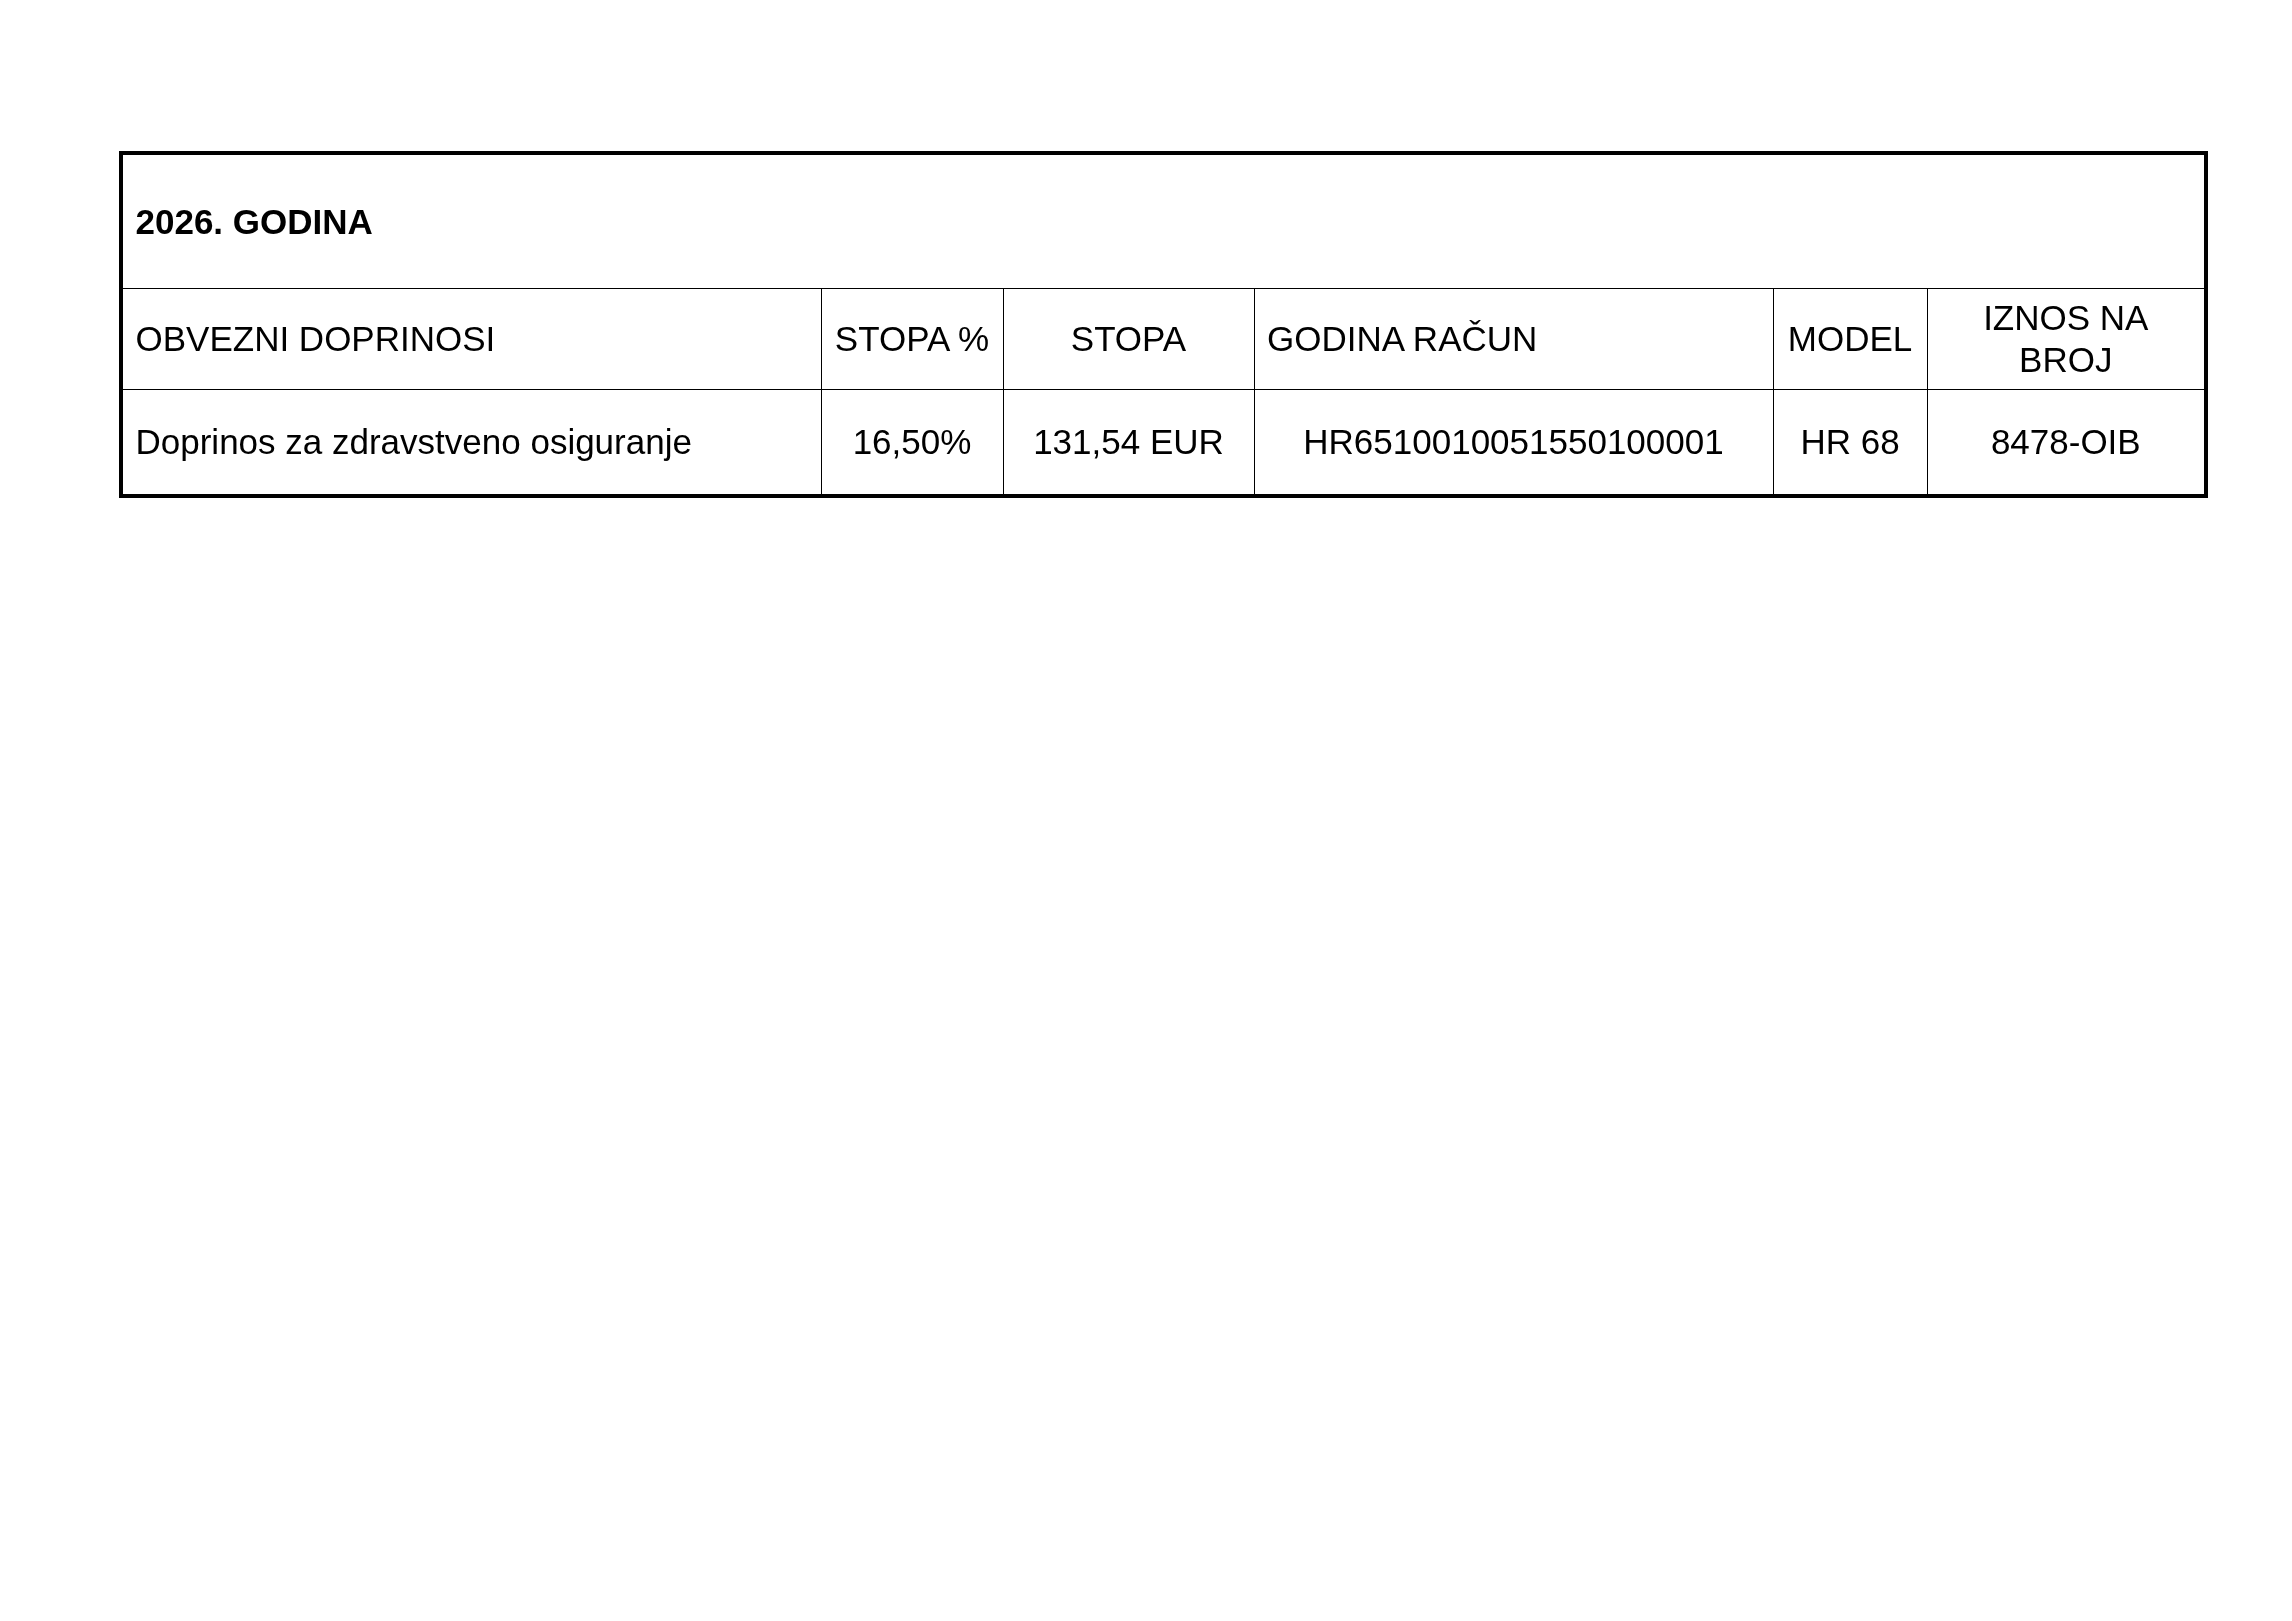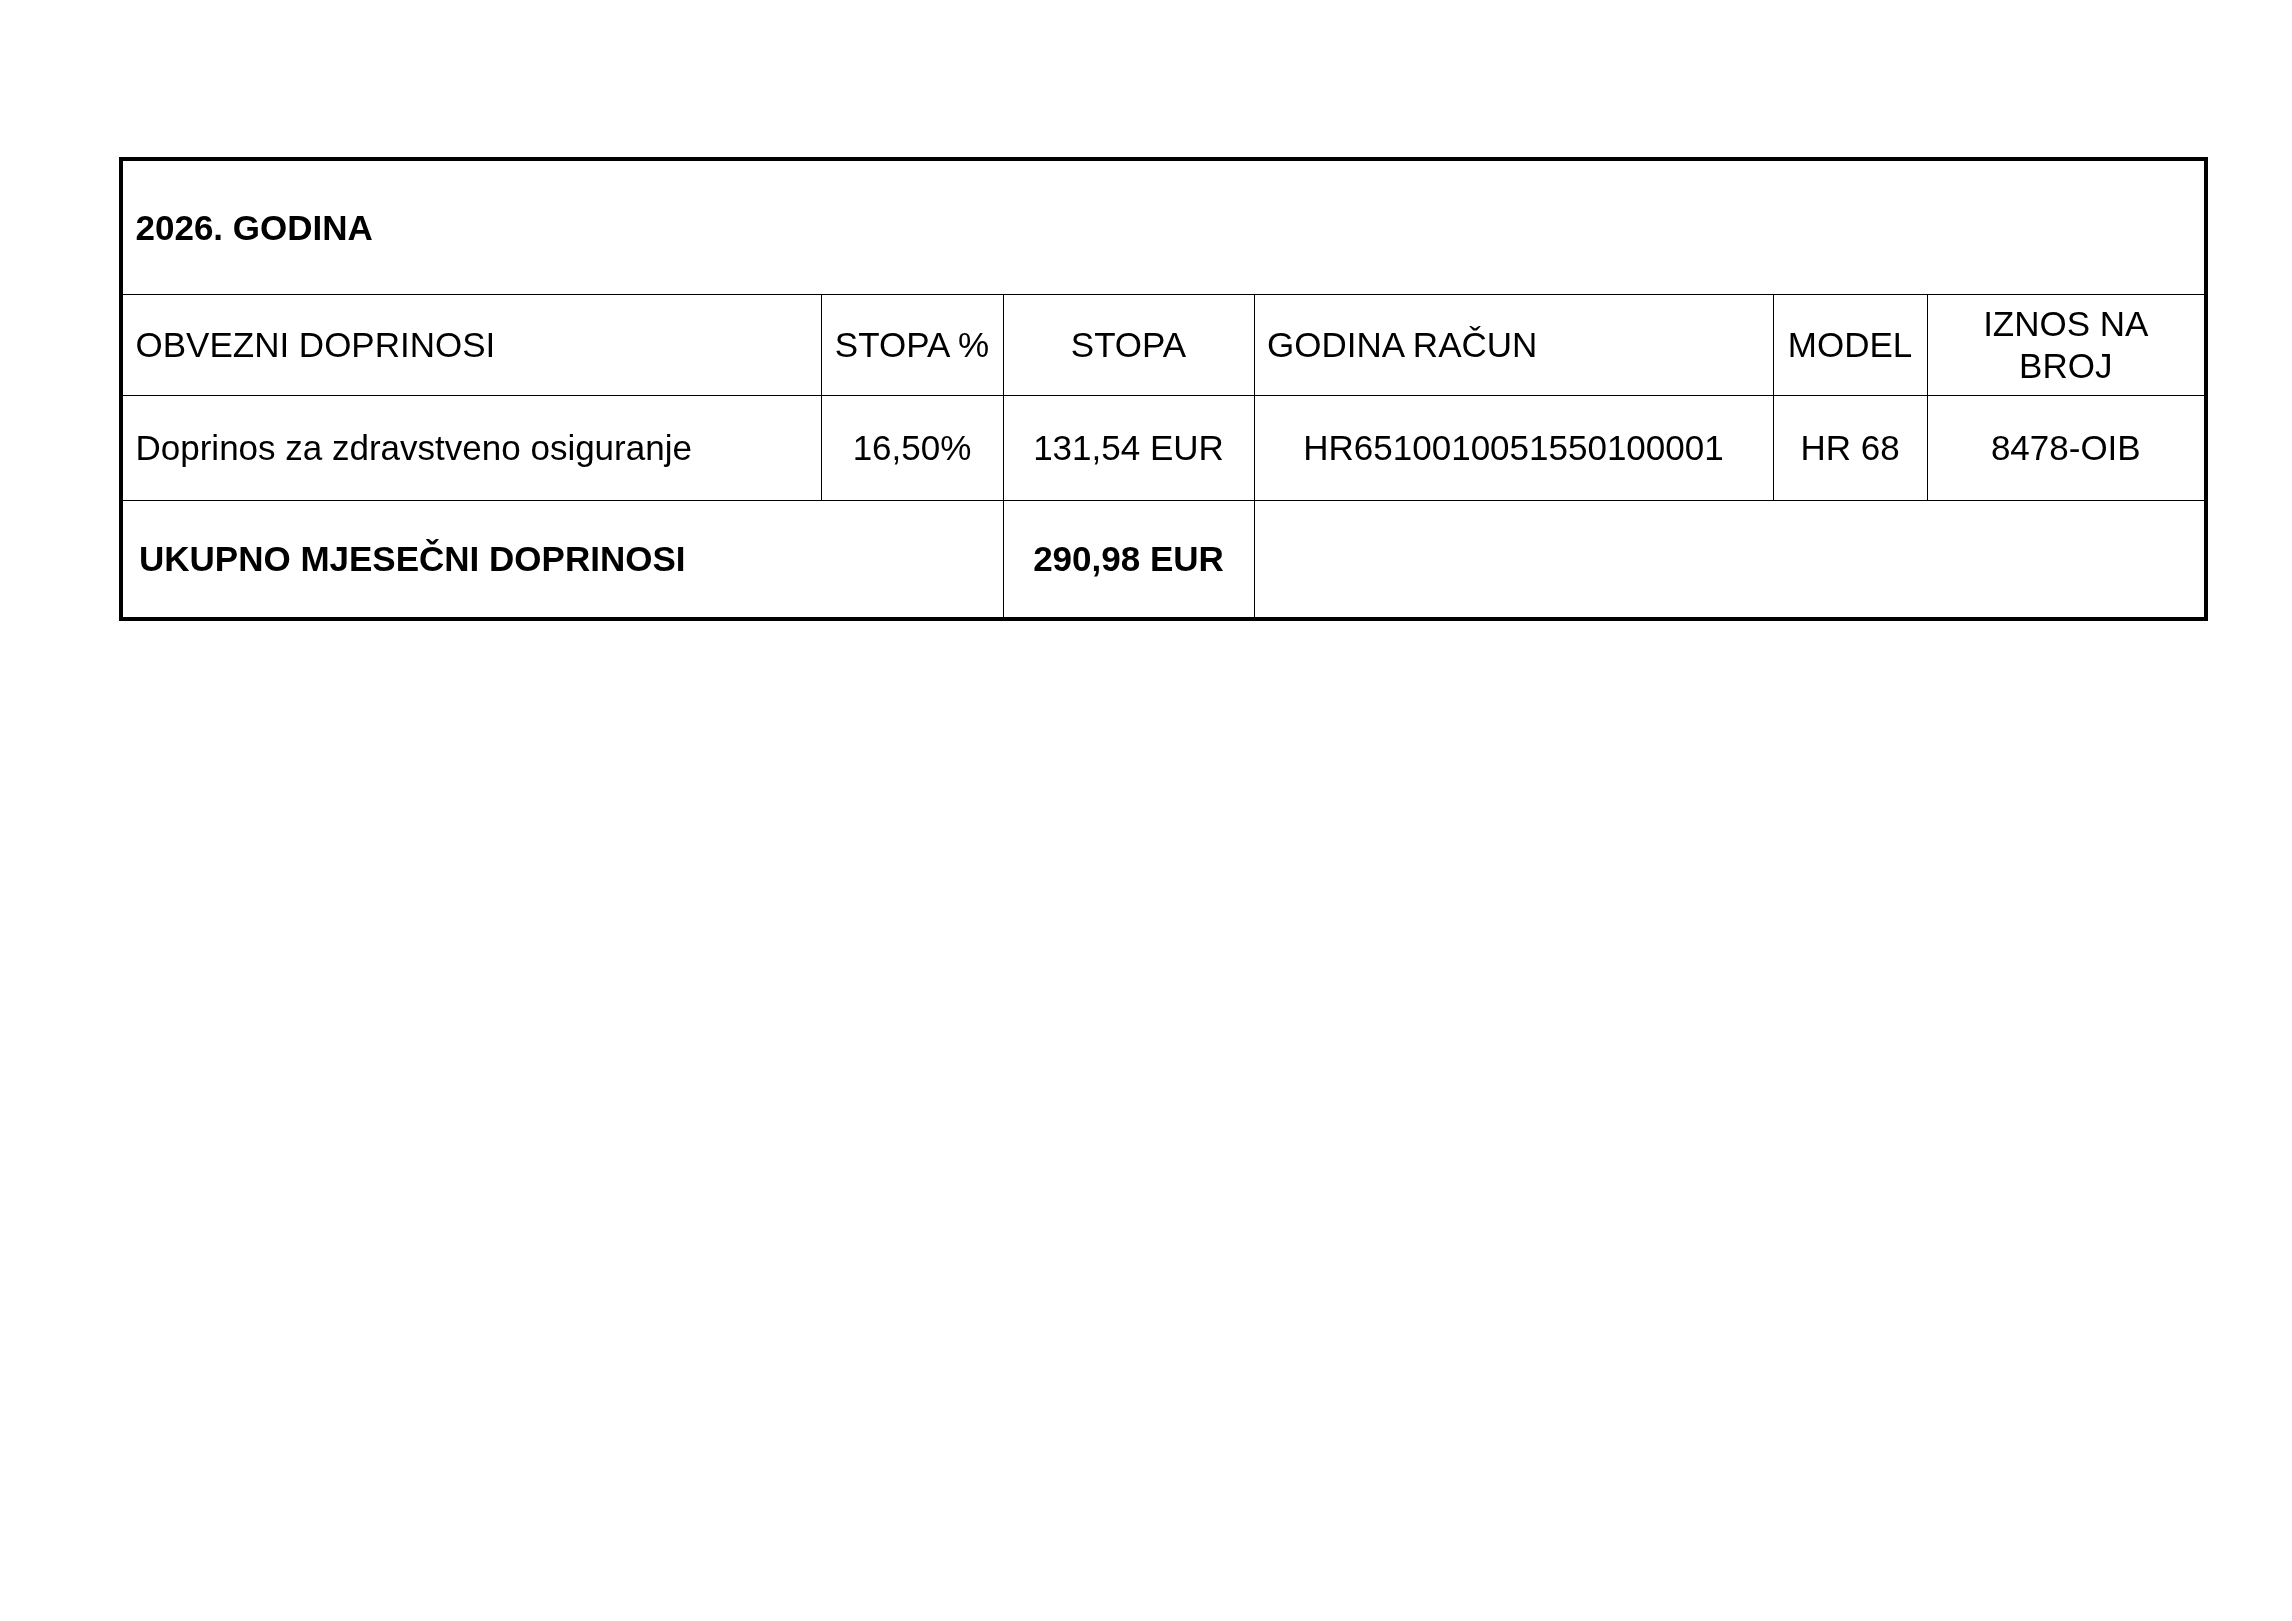--- a/index.html
+++ b/index.html
@@ -18,21 +18,21 @@
   .page {
     position: relative;
     width: 2293px;
     height: 1621px;
     background: #ffffff;
   }
 
   .table-wrap {
     position: absolute;
     left: 119px;
-    top: 157px;
+    top: 151px;
     width: 2086px;
   }
 
   table.contrib {
     border-collapse: collapse;
     table-layout: fixed;
     width: 2086px;
     border: 4.5px solid #000000;
   }
 
@@ -119,23 +119,18 @@
 
         <tr class="data-row">
           <td class="left">Doprinos za zdravstveno osiguranje</td>
           <td class="center">16,50%</td>
           <td class="center nowrap">131,54 EUR</td>
           <td class="center nowrap">HR6510010051550100001</td>
           <td class="center">HR 68</td>
           <td class="center">8478-OIB</td>
         </tr>
 
-        <tr class="total-row">
-          <td class="left left-label" colspan="2">UKUPNO MJESEČNI DOPRINOSI</td>
-          <td class="center nowrap">290,98 EUR</td>
-          <td colspan="3"></td>
-        </tr>
       </tbody>
     </table>
   </div>
 
 </div>
 
 
 </body></html>

